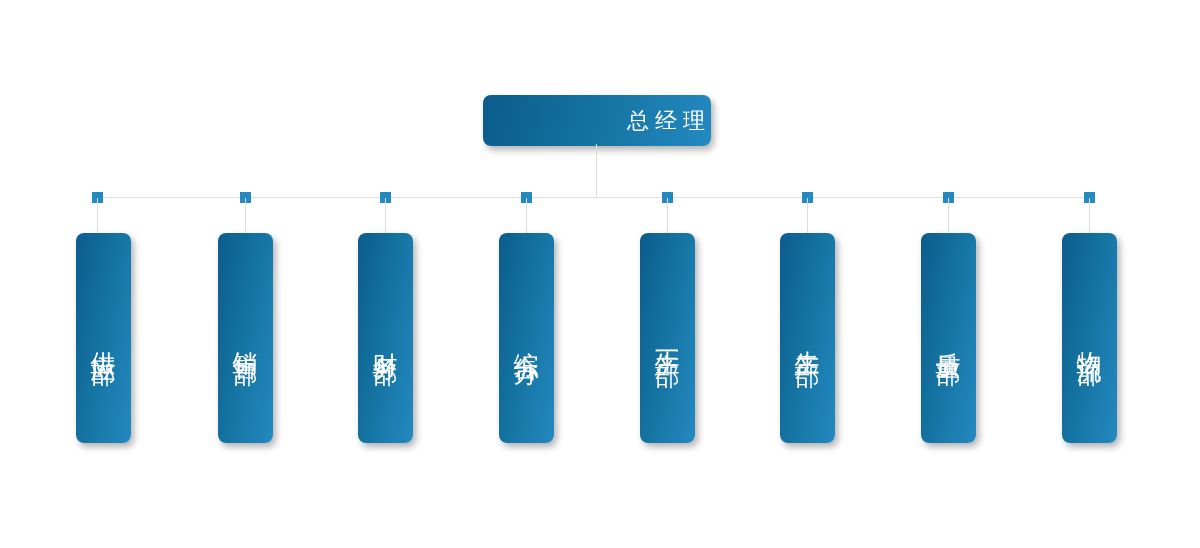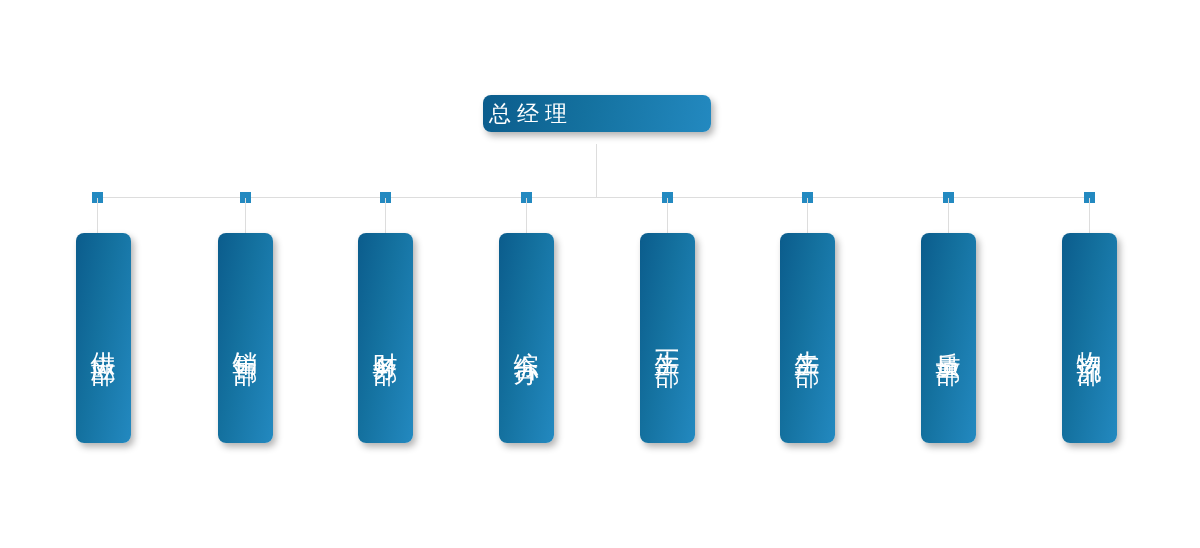--- a/index.html
+++ b/index.html
@@ -19,27 +19,27 @@
     width: 1200px;
     height: 548px;
   }
 
   
   .root-node {
     position: absolute;
     left: 483px;
     top: 95px;
     width: 228px;
-    height: 37px;
+    height: 51px;
     border-radius: 8px;
     background: linear-gradient(100deg, #0b5c8c 0%, #14719f 45%, #2389c0 100%);
     box-shadow: 3px 4px 7px rgba(0, 0, 0, 0.30);
     display: flex;
     align-items: center;
-    justify-content: flex-start;
+    justify-content: flex-end;
   }
   .root-node .node-label {
     color: #ffffff;
     font-size: 22px;
     letter-spacing: 6px;
     text-indent: 6px;
     line-height: 1;
     white-space: nowrap;
   }
 

